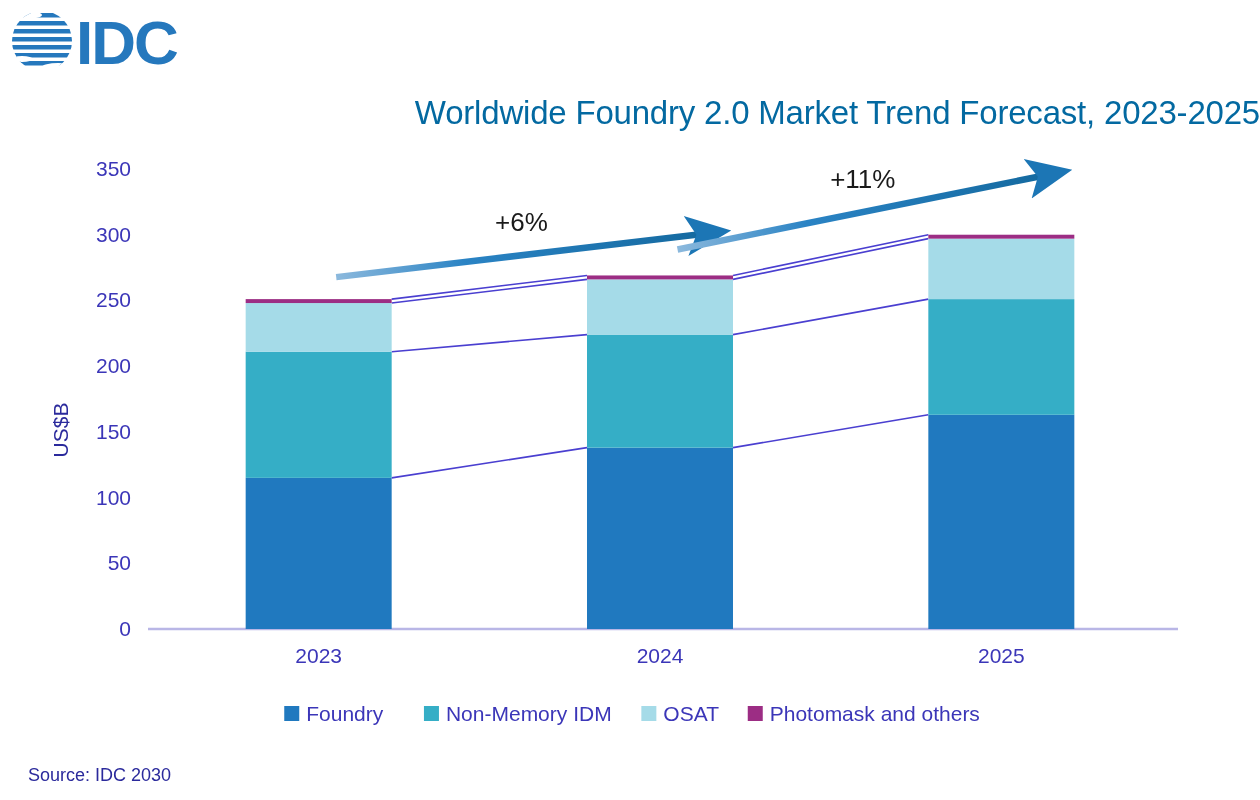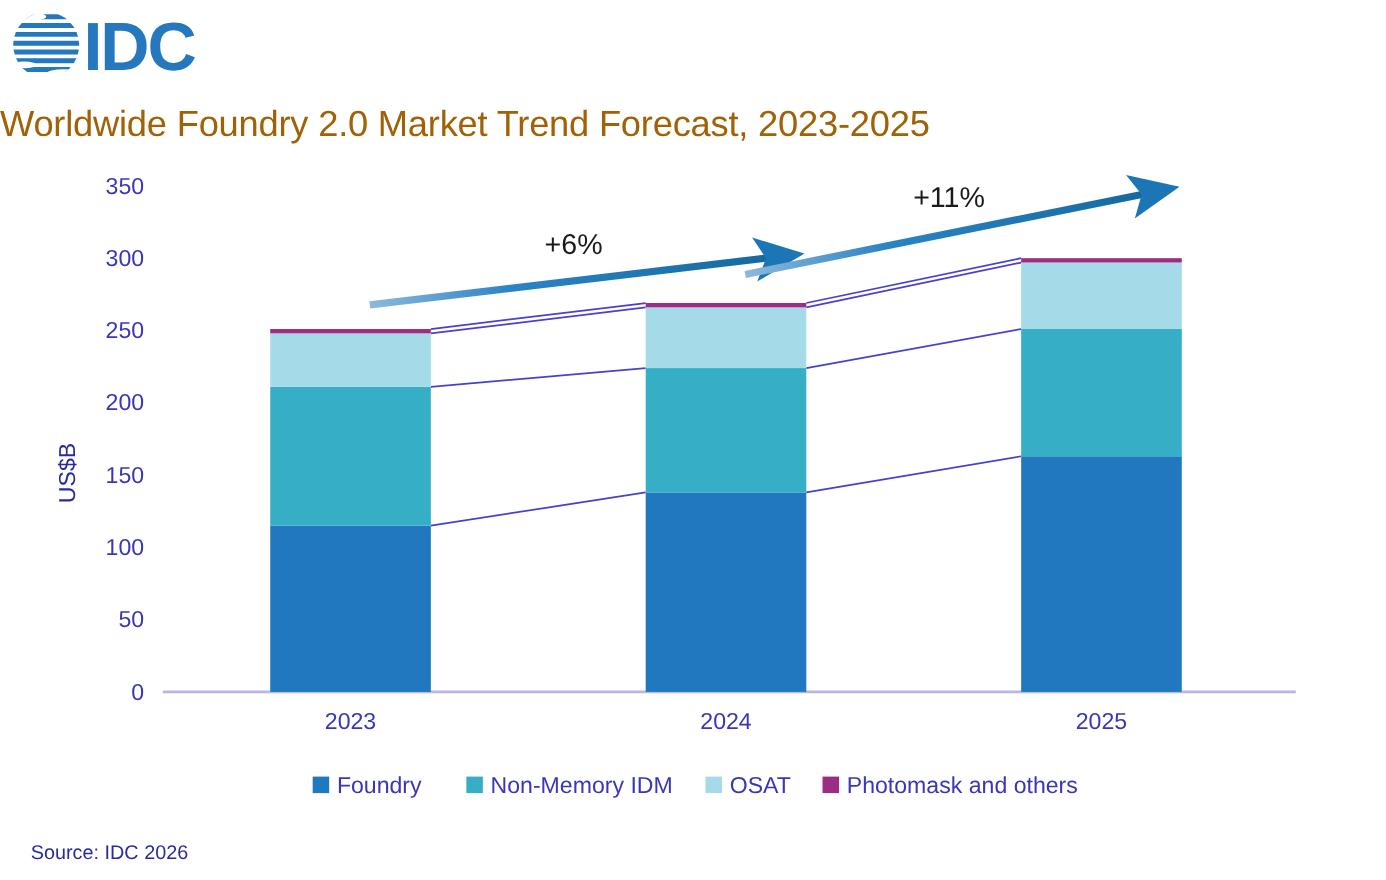--- a/index.html
+++ b/index.html
@@ -26,23 +26,23 @@
     top: 8px;
     width: 230px;
     height: 68px;
   }
   
   #chart-title {
     position: absolute;
     left: 0;
     top: 94px;
     width: 1260px;
-    text-align: left;
+    text-align: right;
     font-size: 33px;
-    color: #a16207;
+    color: #0369a1;
     font-family: "Liberation Sans", sans-serif;
     letter-spacing: -0.2px;
     white-space: nowrap;
   }
   
   #chart-svg {
     position: absolute;
     left: 0;
     top: 140px;
     width: 1260px;
@@ -200,15 +200,15 @@
           <rect x="641.35" y="566" width="15" height="15" fill="#a5dbe8"></rect>
           <text x="663.35" y="575" class="legend-label">OSAT</text>
         </g>
         <g>
           <rect x="747.75" y="566" width="15" height="15" fill="#9c2d84"></rect>
           <text x="769.75" y="575" class="legend-label">Photomask and others</text>
         </g>
       </g>
   </svg>
 
-  <div id="source-note">Source: IDC 2026</div>
+  <div id="source-note">Source: IDC 2030</div>
 
 </div>
 
 </body></html>

